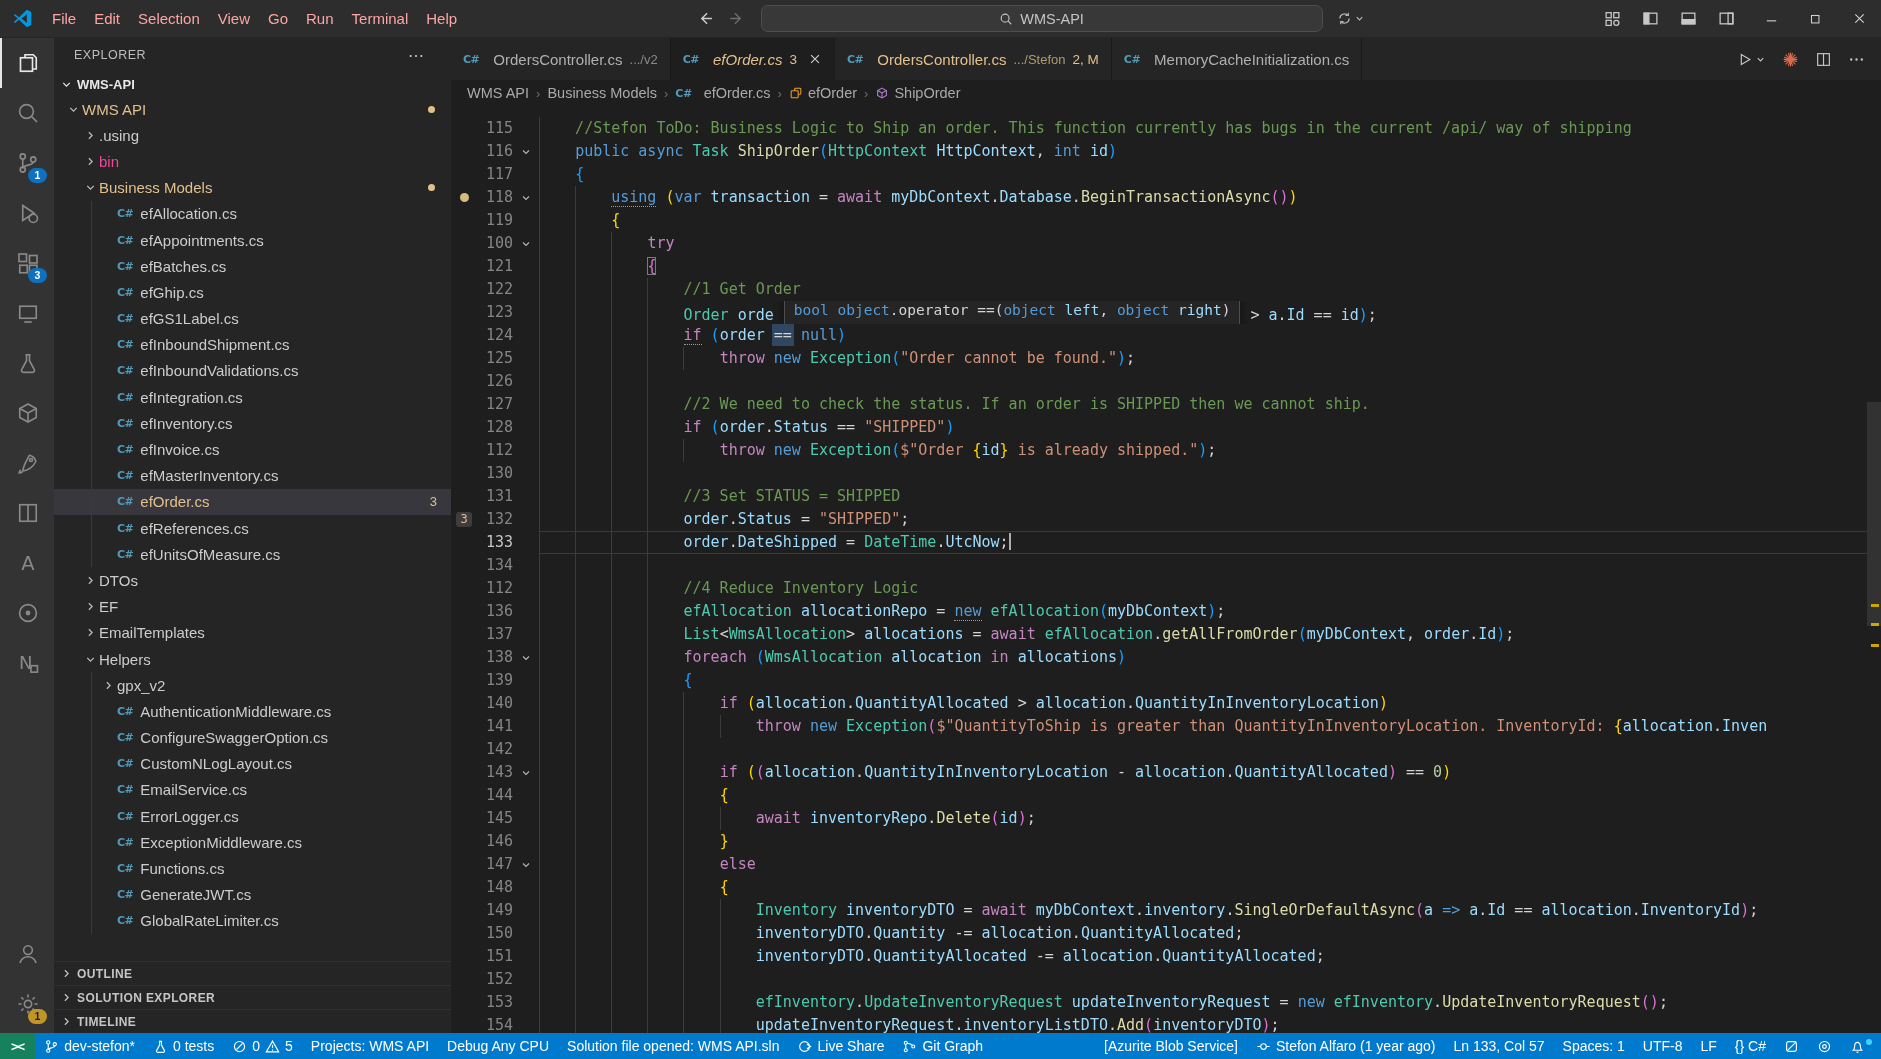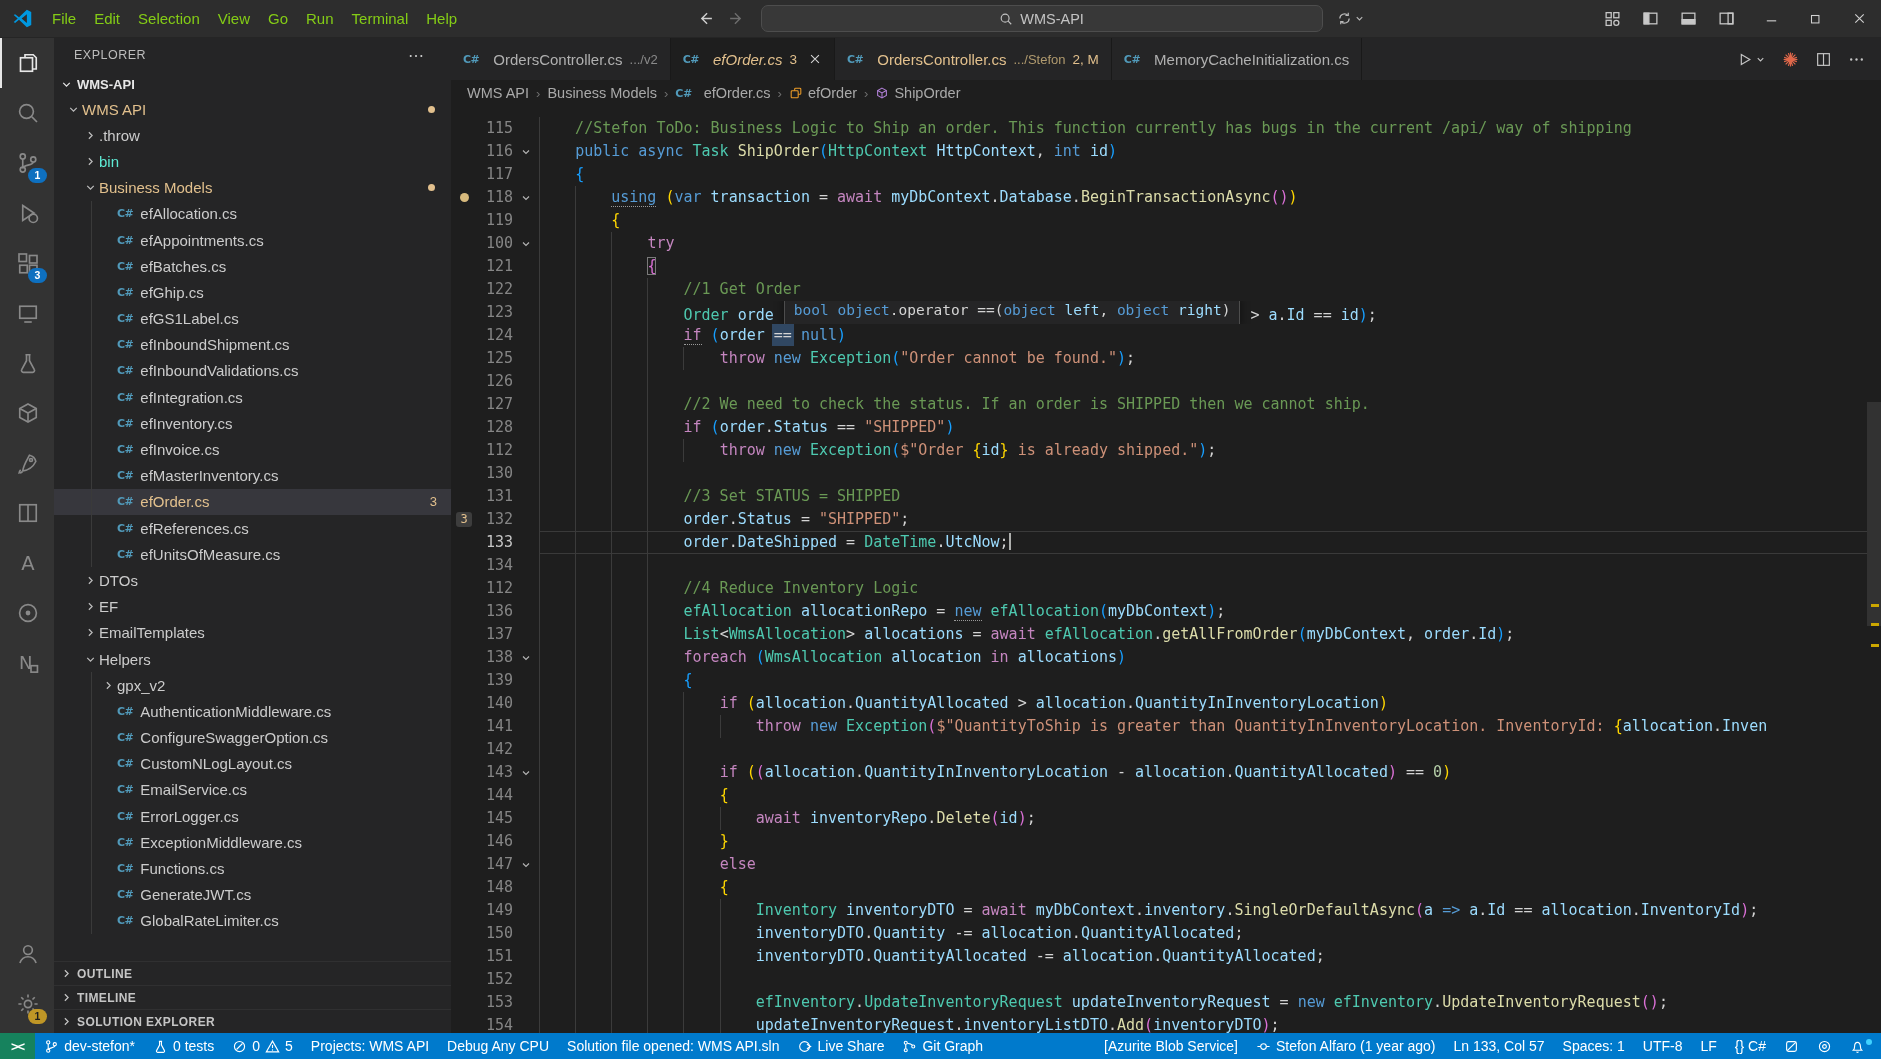--- a/index.html
+++ b/index.html
@@ -3,21 +3,21 @@
 <meta charset="utf-8">
 <style>
   html,body{margin:0;padding:0;background:#111;}
   #app{position:relative;width:1881px;height:1059px;background:#1e1e1e;overflow:hidden;
        font-family:"Liberation Sans",sans-serif;color:#cccccc;-webkit-font-smoothing:antialiased;}
   svg{display:block}
   
   .titlebar{height:38px;background:#2d2d2d;display:flex;align-items:center;border-bottom:1px solid #252525;box-sizing:border-box;}
   .logo{margin:0 10px 0 12px;}
   .menus{display:flex;}
-  .menu-item{padding:0 9px;font-size:15px;color:#84cc16;line-height:38px;cursor:default;}
+  .menu-item{padding:0 9px;font-size:15px;color:#fca5a5;line-height:38px;cursor:default;}
   .tb-spacer{flex:1;}
   .nav-arrows{display:flex;gap:14px;margin-right:16px;color:#cfcfcf;}
   .nav-arrows .dim{color:#6d6d6d;}
   .cmd-center{width:560px;height:25px;background:#383838;border:1px solid #4d4d4d;border-radius:7px;
               display:flex;align-items:center;justify-content:center;gap:7px;color:#c3c3c3;font-size:14.5px;}
   .tb-extra{display:flex;align-items:center;gap:2px;margin-left:14px;color:#b9b9b9;}
   .tb-icons{display:flex;align-items:center;gap:4px;margin-right:6px;color:#c8c8c8;}
   .tb-icons .tbi{width:34px;height:30px;display:flex;align-items:center;justify-content:center;}
   .win-controls{display:flex;color:#d0d0d0;}
   .win-controls .wc{width:44px;height:38px;display:flex;align-items:center;justify-content:center;font-size:14px;}
@@ -33,21 +33,21 @@
   
   .sidebar{width:397px;background:#252526;display:flex;flex-direction:column;overflow:hidden;}
   .sb-header{height:34px;display:flex;align-items:center;padding:0 14px 0 20px;font-size:12.5px;letter-spacing:.5px;color:#bdbdbd;}
   .sb-more{margin-left:auto;margin-right:12px;color:#c5c5c5;letter-spacing:1px;font-size:16px;}
   .ws-row{height:24px;display:flex;align-items:center;gap:4px;padding-left:6px;font-size:13px;font-weight:700;color:#e7e7e7;}
   .tree{overflow:hidden;}
   .trow{height:26.2px;display:flex;align-items:center;font-size:15px;color:#cccccc;position:relative;cursor:default;}
   .trow .chev{width:18px;display:flex;justify-content:center;color:#bdbdbd;flex:none;}
   .trow.selected{background:#37373d;}
   .trow.modified{color:#e2c08d;}
-  .trow.dim{color:#5eead4;}
+  .trow.dim{color:#ec4899;}
   .trow .tlabel{white-space:nowrap;overflow:hidden;}
   .trow .rbadge{margin-left:auto;margin-right:14px;color:#e2c08d;font-size:13px;}
   .trow .rdot{margin-left:auto;margin-right:16px;width:7px;height:7px;border-radius:50%;background:#e2c08d;}
   .trow .tguide{position:absolute;left:37px;top:0;bottom:0;width:1px;background:#3a3a3a;}
   .csicon{color:#519aba;font-weight:700;font-size:11px;font-family:"DejaVu Sans",sans-serif;flex:none;margin-right:7px;letter-spacing:-0.5px;}
   .sb-sections{margin-top:auto;}
   .sb-section{height:23px;display:flex;align-items:center;gap:4px;padding-left:6px;border-top:1px solid #303031;
               font-size:12px;font-weight:700;letter-spacing:.4px;color:#c5c5c5;}
   
   .editor{flex:1;display:flex;flex-direction:column;background:#1e1e1e;min-width:0;}
@@ -327,21 +327,21 @@
             <span class="tlabel">WMS API</span>
             <span class="rdot"></span>
           </div>
           <div class="trow  ">
             <span style="width:27px;flex:none"></span>
             <span class="chev">
               <svg width="13" height="13" viewBox="0 0 16 16" fill="none" stroke="currentColor" stroke-width="1.5">
                 <path d="M6 4l4 4-4 4"></path>
               </svg>
             </span>
-            <span class="tlabel">.throw</span>
+            <span class="tlabel">.using</span>
           </div>
           <div class="trow dim ">
             <span style="width:27px;flex:none"></span>
             <span class="chev">
               <svg width="13" height="13" viewBox="0 0 16 16" fill="none" stroke="currentColor" stroke-width="1.5">
                 <path d="M6 4l4 4-4 4"></path>
               </svg>
             </span>
             <span class="tlabel">bin</span>
           </div>
@@ -572,29 +572,29 @@
               </svg>
             </span>
             <span>OUTLINE</span>
           </div>
           <div class="sb-section">
             <span class="chev">
               <svg width="13" height="13" viewBox="0 0 16 16" fill="none" stroke="currentColor" stroke-width="1.5">
                 <path d="M6 4l4 4-4 4"></path>
               </svg>
             </span>
+            <span>SOLUTION EXPLORER</span>
+          </div>
+          <div class="sb-section">
+            <span class="chev">
+              <svg width="13" height="13" viewBox="0 0 16 16" fill="none" stroke="currentColor" stroke-width="1.5">
+                <path d="M6 4l4 4-4 4"></path>
+              </svg>
+            </span>
             <span>TIMELINE</span>
-          </div>
-          <div class="sb-section">
-            <span class="chev">
-              <svg width="13" height="13" viewBox="0 0 16 16" fill="none" stroke="currentColor" stroke-width="1.5">
-                <path d="M6 4l4 4-4 4"></path>
-              </svg>
-            </span>
-            <span>SOLUTION EXPLORER</span>
           </div>
         </div>
     </div>
 
     <div class="editor">
       <div class="tabbar" id="tabbar">
           <div class="tab  ">
             <span class="csicon">C#</span>
             <span class="tlbl">OrdersController.cs</span>
             <span class="suffix">.../v2</span>

